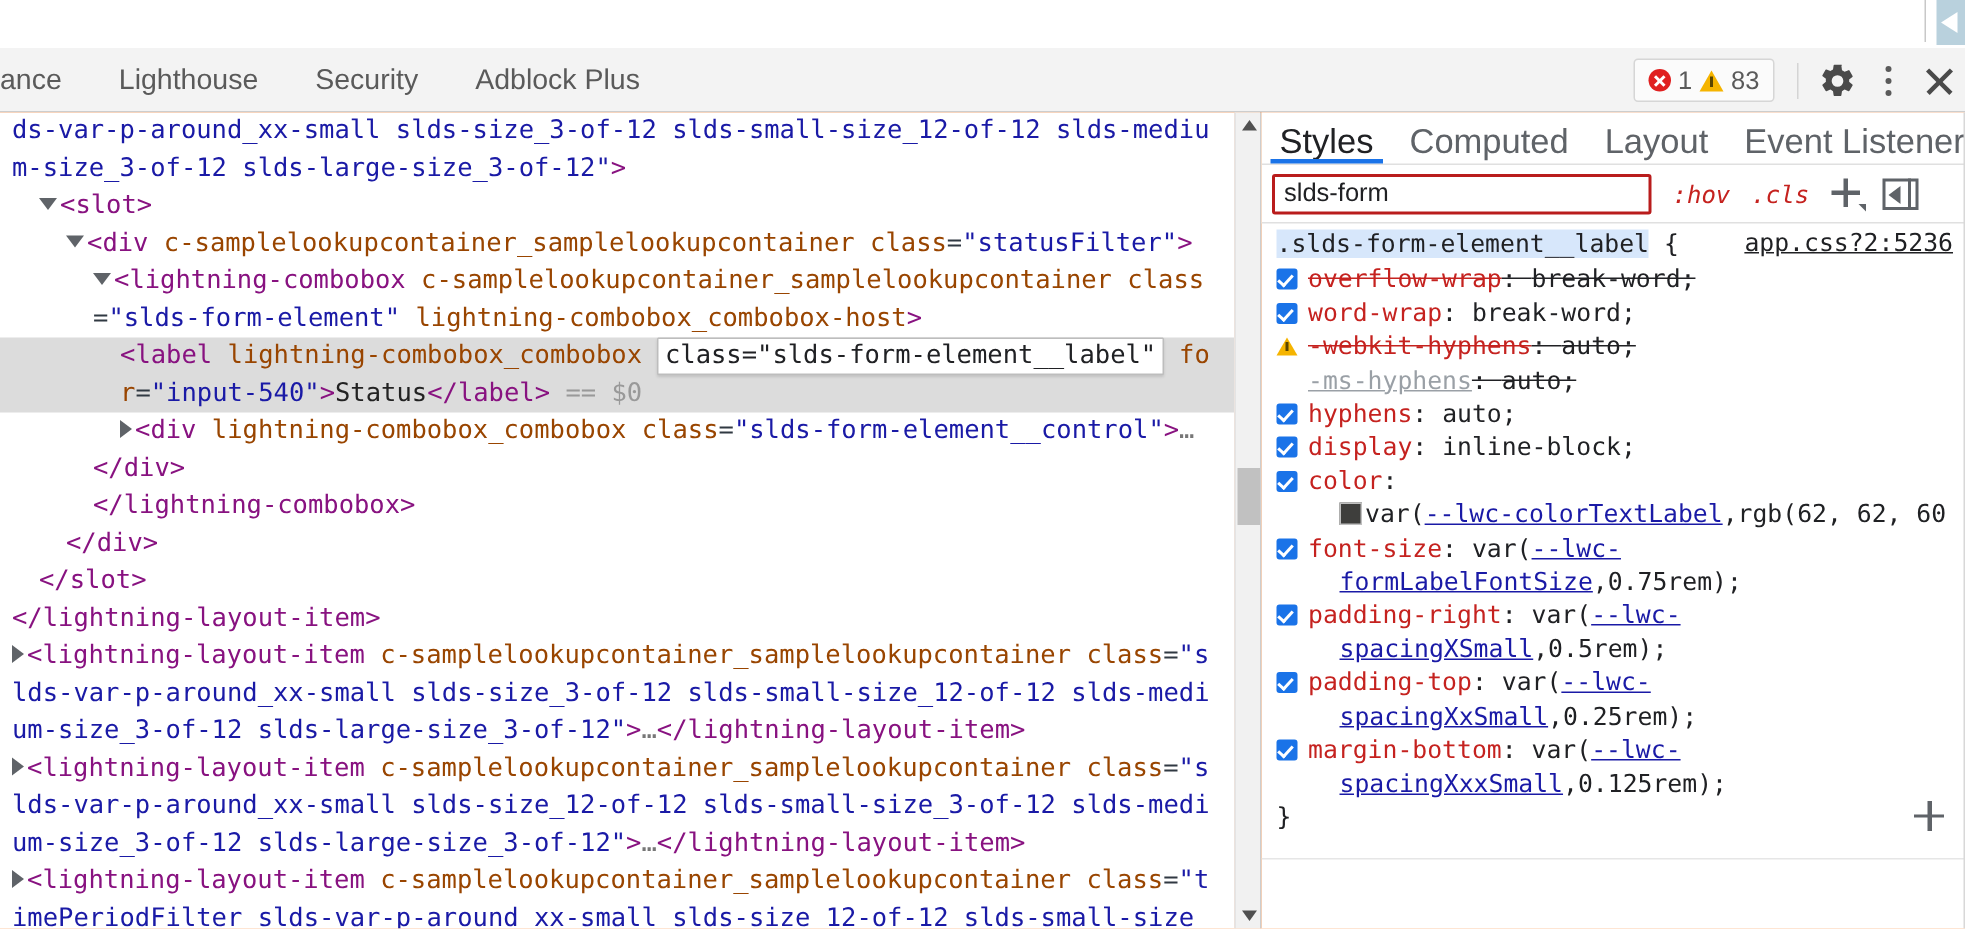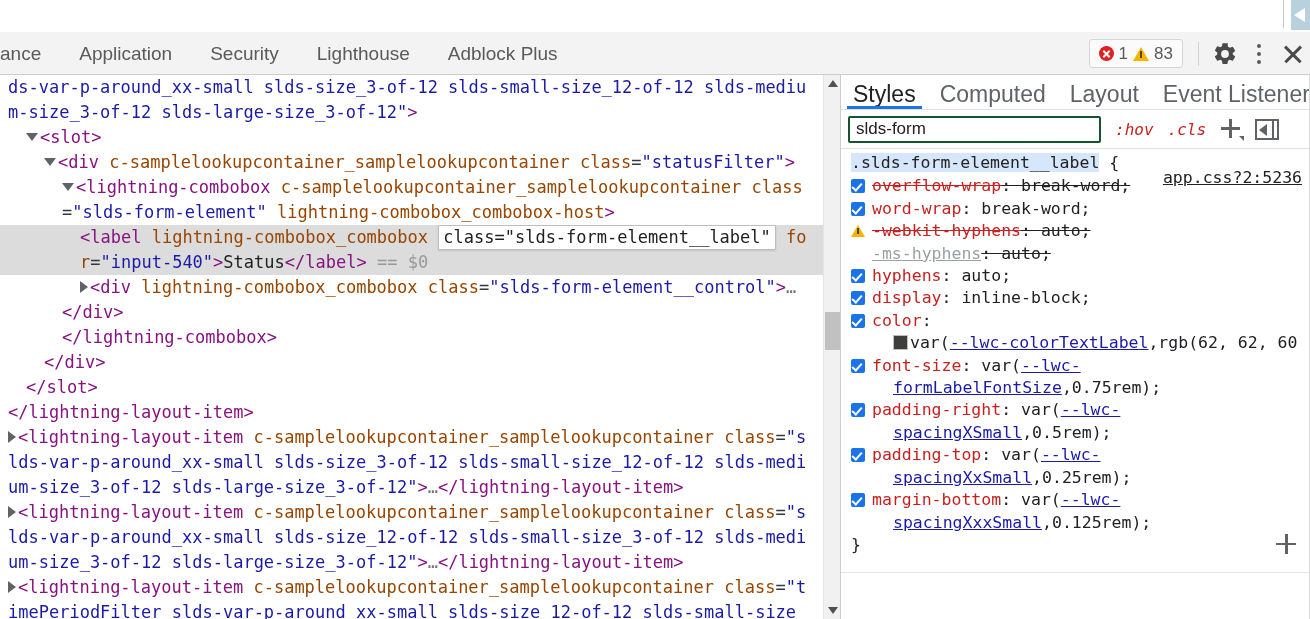--- a/index.html
+++ b/index.html
@@ -279,21 +279,21 @@
   .styles-toolbar {
     position: absolute; left: 0; top: 35px;
     width: 469px; height: 38px;
     background: #ffffff;
     border-bottom: 1px solid #e0e0e0;
     display: flex; align-items: center;
   }
   .filter-box {
     margin-left: 7px;
     width: 253px; height: 27px;
-    border: 2px solid #14532d;
+    border: 2px solid #b91c1c;
     border-radius: 2px;
     background: #fff;
     display: flex; align-items: center;
     padding: 0 6px;
     box-sizing: border-box;
   }
   .filter-text {
     font-size: 17px; color: #202124;
     font-family: "Liberation Sans", sans-serif;
   }
@@ -354,21 +354,21 @@
     padding: 3px 10px 1px 10px;
     position: relative;
     white-space: nowrap;
   }
   .selector {
     color: #202124;
     background: #d7e7fb;
   }
   .brace { color: #202124; }
   .src-link {
-    position: absolute; right: 8px; top: 18px;
+    position: absolute; right: 8px; top: 2px;
     color: #202124;
     text-decoration: underline;
     font-size: 16.5px;
     cursor: pointer;
   }
   .decl {
     padding-left: 10px;
     position: relative;
     white-space: normal;
   }
@@ -452,23 +452,22 @@
   <div class="page-strip">
     <div class="page-strip-divider"></div>
     <div class="page-scroll-btn">
       <div class="tri"></div>
     </div>
   </div>
 
   <div class="tabbar">
     <div class="tabs" id="tabs-host">
         <div class="tab first">ance</div>
-        <div class="tab">Application</div>
+        <div class="tab">Lighthouse</div>
         <div class="tab">Security</div>
-        <div class="tab">Lighthouse</div>
         <div class="tab">Adblock Plus</div>
       </div>
 
     <div class="tabbar-right">
       <div class="issue-counts">
         <span class="err-icon"></span>
         <span class="count-num">1</span>
         <span class="warn-icon"></span>
         <span class="count-num">83</span>
       </div>

